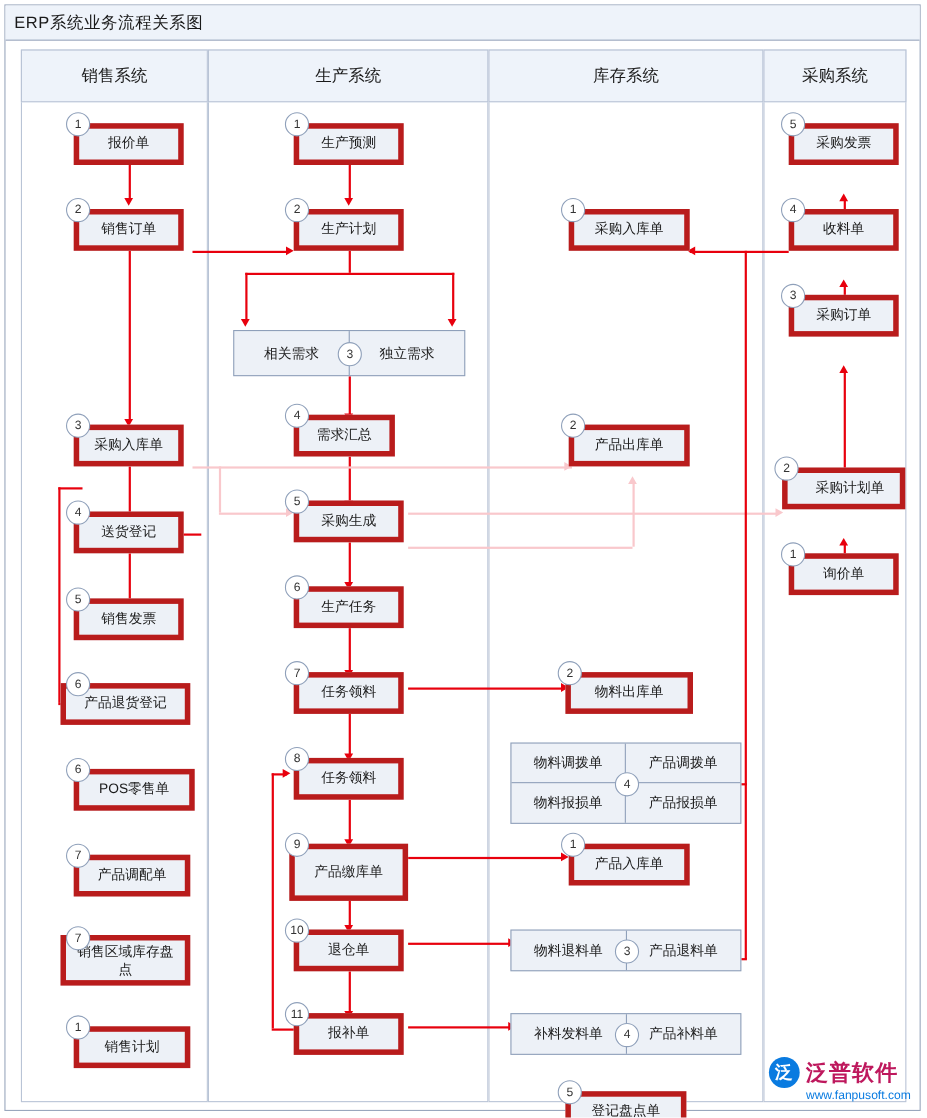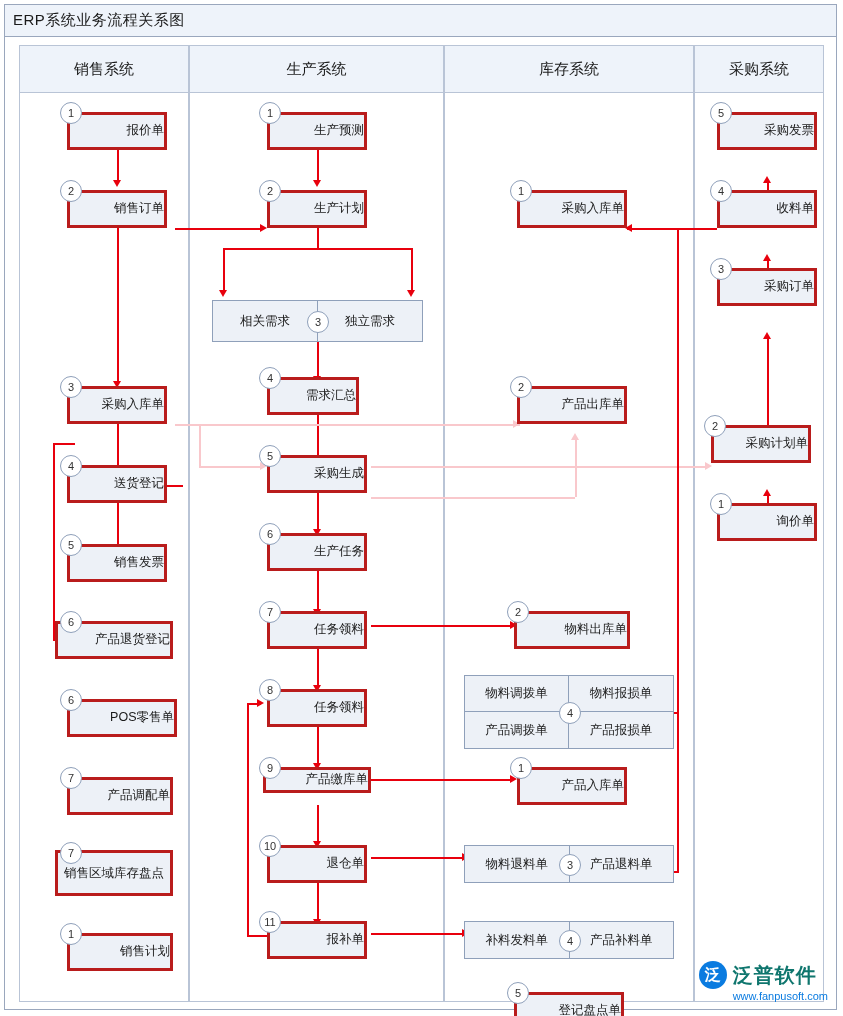--- a/index.html
+++ b/index.html
@@ -42,23 +42,23 @@
     height:48px;
     background:#eef3fa;
     border:1px solid #b9c4d6;
     box-sizing:border-box;
     display:flex;align-items:center;justify-content:center;
     font-size:15px;color:#1a1a1a;
   }
   .node{
     position:absolute;
     background:#edf1f7;
-    border:3px solid #b91c1c;
-    box-sizing:border-box;
-    display:flex;align-items:center;justify-content:flex-end;
+    border:5px solid #b91c1c;
+    box-sizing:border-box;
+    display:flex;align-items:center;justify-content:center;
     font-size:12.5px;
     color:#1a1a1a;
     text-align:center;
     line-height:1.25;
   }
   .node.two-line{line-height:1.3;}
   .badge{
     position:absolute;
     width:20px;height:20px;border-radius:50%;
     background:#ffffff;border:1px solid #8fa0ba;
@@ -109,21 +109,21 @@
     position:absolute;right:10px;bottom:8px;
     display:flex;flex-direction:column;align-items:flex-start;
   }
   .wm-row{display:flex;align-items:center;}
   .wm-logo{
     width:28px;height:28px;border-radius:50%;
     background:#0a7be0;
     display:flex;align-items:center;justify-content:center;
     color:#fff;font-size:16px;font-weight:bold;margin-right:6px;
   }
-  .wm-name{font-size:20px;font-weight:bold;color:#0f766e;letter-spacing:1px;}
+  .wm-name{font-size:20px;font-weight:bold;color:#be185d;letter-spacing:1px;}
   .wm-url{font-size:11px;color:#0a7be0;margin-top:1px;margin-left:34px;}
 </style>
 </head>
 <body>
 
 <div class="page">
 
   <div class="title-bar">
     <div class="t">ERP系统业务流程关系图</div>
   </div>
@@ -376,21 +376,21 @@
         <span>7</span>
       </div>
 
     <div class="node" style="left:262px;top:652px;width:100px;height:38px;">
       <span>任务领料</span>
     </div>
     <div class="badge" style="left:254px;top:642px;">
         <span>8</span>
       </div>
 
-    <div class="node" style="left:258px;top:730px;width:108px;height:26px;">
+    <div class="node" style="left:258px;top:730px;width:108px;height:52px;">
       <span>产品缴库单</span>
     </div>
     <div class="badge" style="left:254px;top:720px;">
         <span>9</span>
       </div>
 
     <div class="node" style="left:262px;top:808px;width:100px;height:38px;">
       <span>退仓单</span>
     </div>
     <div class="badge" style="left:254px;top:798px;">
@@ -420,22 +420,22 @@
 
     <div class="node" style="left:509px;top:574px;width:116px;height:38px;">
       <span>物料出库单</span>
     </div>
     <div class="badge" style="left:502px;top:564px;">
         <span>2</span>
       </div>
 
     <div class="grid2" style="left:459px;top:638px;width:210px;height:74px;">
       <div>物料调拨单</div>
+      <div>产品调拨单</div>
       <div>物料报损单</div>
-      <div>产品调拨单</div>
       <div>产品报损单</div>
     </div>
     <div class="badge" style="left:554px;top:665px;">
         <span>4</span>
       </div>
 
     <div class="node" style="left:512px;top:730px;width:110px;height:38px;">
       <span>产品入库单</span>
     </div>
     <div class="badge" style="left:505px;top:720px;">
@@ -481,21 +481,21 @@
         <span>4</span>
       </div>
 
     <div class="node" style="left:712px;top:231px;width:100px;height:38px;">
       <span>采购订单</span>
     </div>
     <div class="badge" style="left:705px;top:221px;">
         <span>3</span>
       </div>
 
-    <div class="node" style="left:706px;top:388px;width:100px;height:38px;padding-left:11px;">
+    <div class="node" style="left:706px;top:388px;width:112px;height:38px;padding-left:11px;">
       <span>采购计划单</span>
     </div>
     <div class="badge" style="left:699px;top:378px;">
         <span>2</span>
       </div>
 
     <div class="node" style="left:712px;top:466px;width:100px;height:38px;">
       <span>询价单</span>
     </div>
     <div class="badge" style="left:705px;top:456px;">

